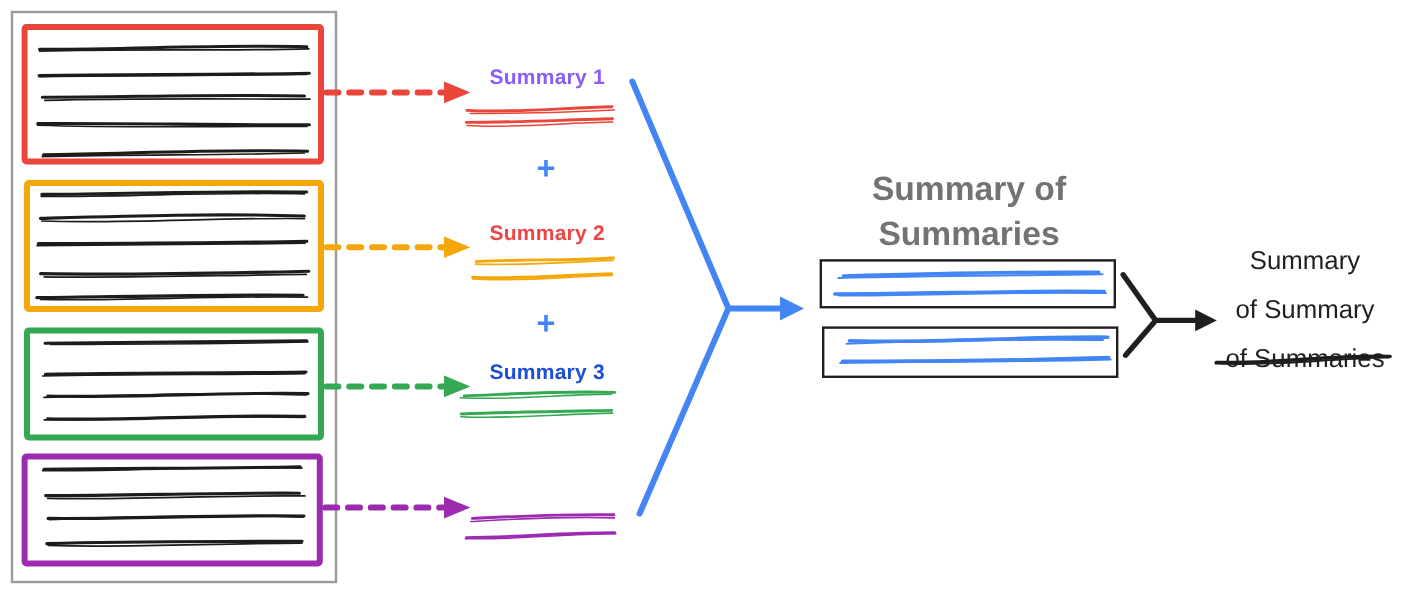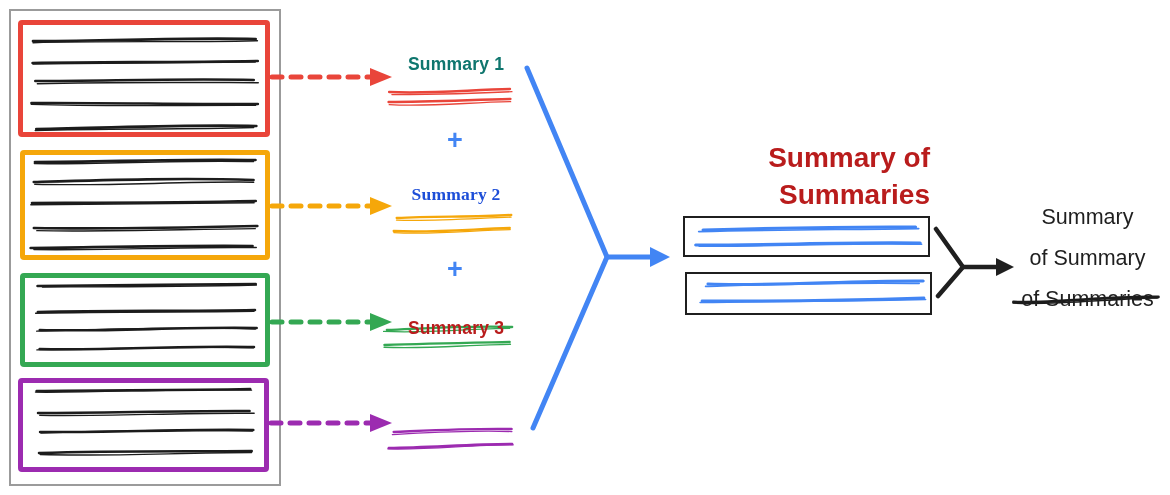--- a/index.html
+++ b/index.html
@@ -15,30 +15,30 @@
   .doc{position:absolute;border-style:solid;border-width:5px;border-radius:4px;background:transparent;}
   .doc1{left:18px;top:20px;width:252px;height:117px;border-color:#e9453a;}
   .doc2{left:20px;top:150px;width:250px;height:110px;border-color:#f5a70a;}
   .doc3{left:20px;top:273px;width:250px;height:94px;border-color:#34a853;}
   .doc4{left:18px;top:378px;width:251px;height:94px;border-color:#9c2bb0;}
   .art{position:absolute;left:0;top:0;z-index:5;pointer-events:none;}
   .sum-label{
     position:absolute;width:124px;text-align:center;
     font-size:17.5px;font-weight:700;letter-spacing:.2px;z-index:6;
   }
-  .lbl-red{color:#0f766e;} .lbl-orange{color:#1d4ed8;font-family:Liberation Serif, serif;}
-  .lbl-green{color:#b91c1c;margin-top:18px;} .lbl-purple{color:#9c2bb0;}
+  .lbl-red{color:#8b5cf6;} .lbl-orange{color:#ef4444;}
+  .lbl-green{color:#1d4ed8;} .lbl-purple{color:#9c2bb0;}
   .plus{
     position:absolute;width:30px;text-align:center;color:#4285f4;
     font-size:27px;font-weight:700;z-index:6;
   }
   .plus1{left:440px;top:125px;} .plus2{left:440px;top:254px;}
   .sos-title{
-    position:absolute;left:685px;top:139px;width:245px;text-align:right;
-    color:#b91c1c;font-size:28px;font-weight:700;line-height:37px;
+    position:absolute;left:685px;top:139px;width:245px;text-align:center;
+    color:#737373;font-size:28px;font-weight:700;line-height:37px;
     white-space:pre-line;z-index:6;
   }
   .sumbox{position:absolute;border:2.5px solid #1f1f1f;background:#fff;z-index:4;}
   .sumboxA{left:683px;top:216px;width:247px;height:41px;}
   .sumboxB{left:685px;top:272px;width:247px;height:43px;}
   .final-label{
     position:absolute;left:1005px;top:197px;width:165px;text-align:center;
     color:#1f1f1f;font-size:21.5px;line-height:41px;font-weight:400;
     white-space:pre-line;z-index:6;
   }

